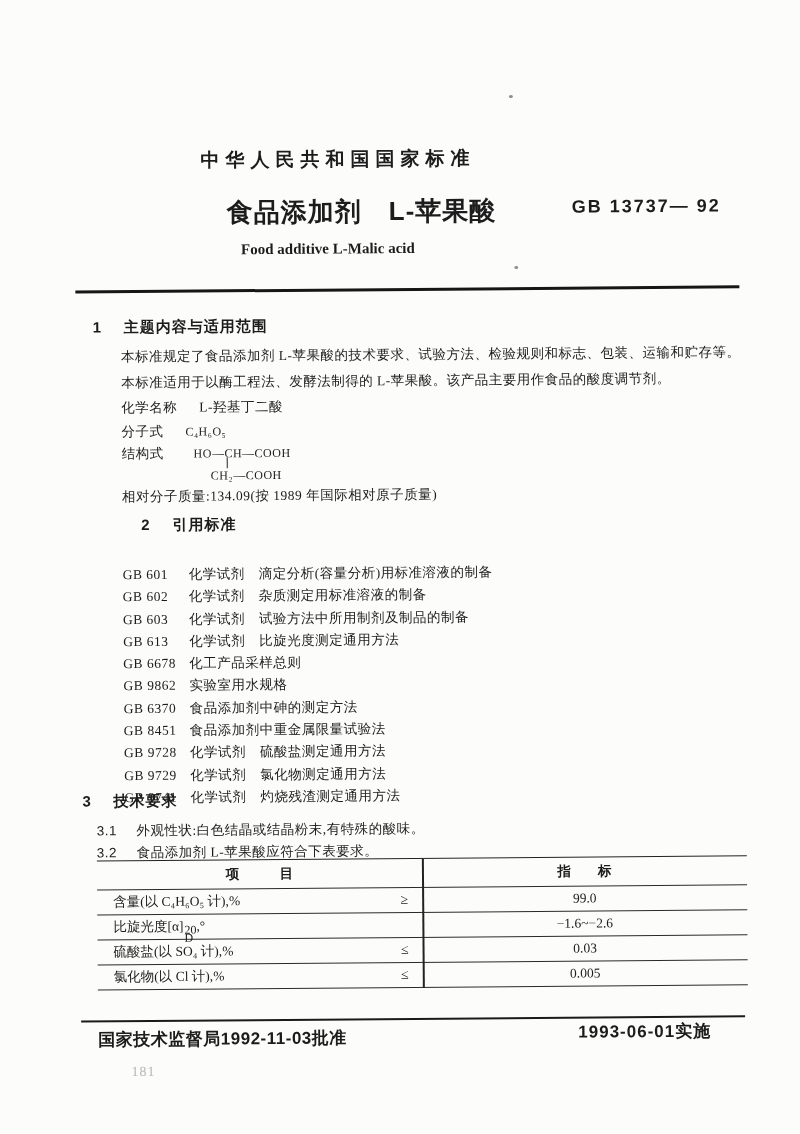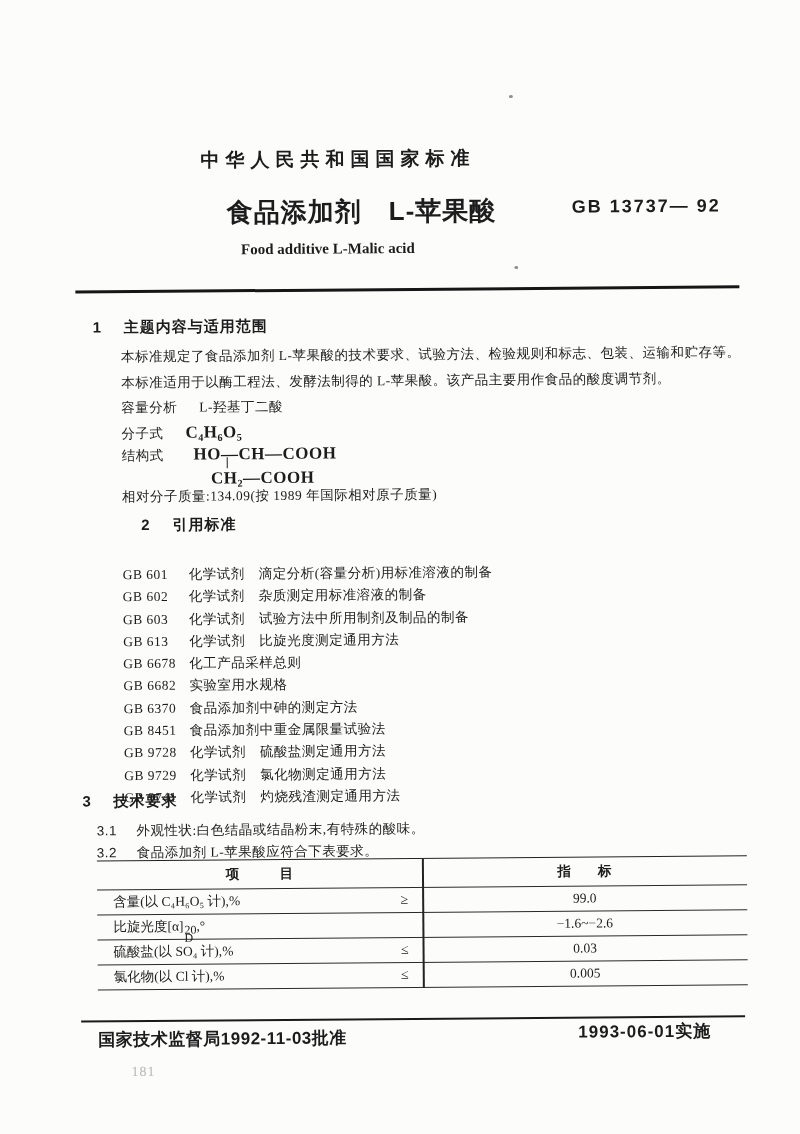--- a/index.html
+++ b/index.html
@@ -24,21 +24,21 @@
   .doc-title-en{position:absolute;left:244px;top:240px;font-weight:bold;font-size:15px;white-space:nowrap;}
   .rule-top{position:absolute;left:78px;top:288px;width:664px;height:3px;background:#161616;}
 
   
   .sec-head{position:absolute;font-family:"Liberation Sans","DejaVu Sans",sans-serif;
     font-weight:bold;font-size:15px;letter-spacing:1px;white-space:nowrap;}
   .sec-head .sec-no{display:inline-block;min-width:26px;font-weight:bold;}
   .body-line{position:absolute;font-size:13.5px;letter-spacing:0.5px;white-space:nowrap;}
   .lbl{display:inline-block;}
   .val{display:inline-block;margin-left:18px;}
-  .chem{font-size:17px;font-weight:bold;}
+  .chem{font-size:12px;}
   .struct-bar{position:absolute;left:228px;top:456px;width:1.4px;height:11px;background:#222;}
   .mono-chem{font-family:"Liberation Serif","DejaVu Serif",serif;}
 
   
   .ref-list{position:absolute;left:123px;top:537px;font-size:13.5px;letter-spacing:0.5px;}
   .ref-row{height:22.3px;line-height:22.3px;white-space:nowrap;}
   .ref-code{display:inline-block;min-width:66px;letter-spacing:0.5px;margin-top:25px;}
   .ref-title{display:inline-block;}
 
   
@@ -91,21 +91,21 @@
     <div class="rule-top"></div>
 
     <div class="sec-head" style="left:95px;top:316px;">
       <span class="sec-no">1</span>
       <span>主题内容与适用范围</span>
     </div>
     <div class="body-line" style="left:123px;top:346px;">本标准规定了食品添加剂 L-苹果酸的技术要求、试验方法、检验规则和标志、包装、运输和贮存等。</div>
     <div class="body-line" style="left:123px;top:372px;">本标准适用于以酶工程法、发酵法制得的 L-苹果酸。该产品主要用作食品的酸度调节剂。</div>
 
     <div class="body-line" style="left:123px;top:397px;">
-      <span class="lbl">容量分析</span>
+      <span class="lbl">化学名称</span>
       <span class="val">L-羟基丁二酸</span>
     </div>
     <div class="body-line" style="left:123px;top:421px;">
       <span class="lbl">分子式</span>
       <span class="val chem mono-chem">C₄H₆O₅</span>
     </div>
     <div class="body-line" style="left:123px;top:443px;">
       <span class="lbl">结构式</span>
       <span class="val chem mono-chem" style="margin-left:26px;">HO—CH—COOH</span>
     </div>
@@ -116,21 +116,21 @@
     <div class="sec-head" style="left:102px;top:514px;margin-left:40px;">
       <span class="sec-no">2</span>
       <span>引用标准</span>
     </div>
     <div class="ref-list">
       <div class="ref-row"><span class="ref-code">GB 601</span><span class="ref-title">化学试剂　滴定分析(容量分析)用标准溶液的制备</span></div>
       <div class="ref-row"><span class="ref-code">GB 602</span><span class="ref-title">化学试剂　杂质测定用标准溶液的制备</span></div>
       <div class="ref-row"><span class="ref-code">GB 603</span><span class="ref-title">化学试剂　试验方法中所用制剂及制品的制备</span></div>
       <div class="ref-row"><span class="ref-code">GB 613</span><span class="ref-title">化学试剂　比旋光度测定通用方法</span></div>
       <div class="ref-row"><span class="ref-code">GB 6678</span><span class="ref-title">化工产品采样总则</span></div>
-      <div class="ref-row"><span class="ref-code">GB 6682</span><span class="ref-title">实验室用水规格</span></div>
+      <div class="ref-row"><span class="ref-code">GB 9862</span><span class="ref-title">实验室用水规格</span></div>
       <div class="ref-row"><span class="ref-code">GB 6370</span><span class="ref-title">食品添加剂中砷的测定方法</span></div>
       <div class="ref-row"><span class="ref-code">GB 8451</span><span class="ref-title">食品添加剂中重金属限量试验法</span></div>
       <div class="ref-row"><span class="ref-code">GB 9728</span><span class="ref-title">化学试剂　硫酸盐测定通用方法</span></div>
       <div class="ref-row"><span class="ref-code">GB 9729</span><span class="ref-title">化学试剂　氯化物测定通用方法</span></div>
       <div class="ref-row"><span class="ref-code">GB 9741</span><span class="ref-title">化学试剂　灼烧残渣测定通用方法</span></div>
     </div>
 
     <div class="sec-head" style="left:81px;top:790px;">
       <span class="sec-no">3</span>
       <span>技术要求</span>

